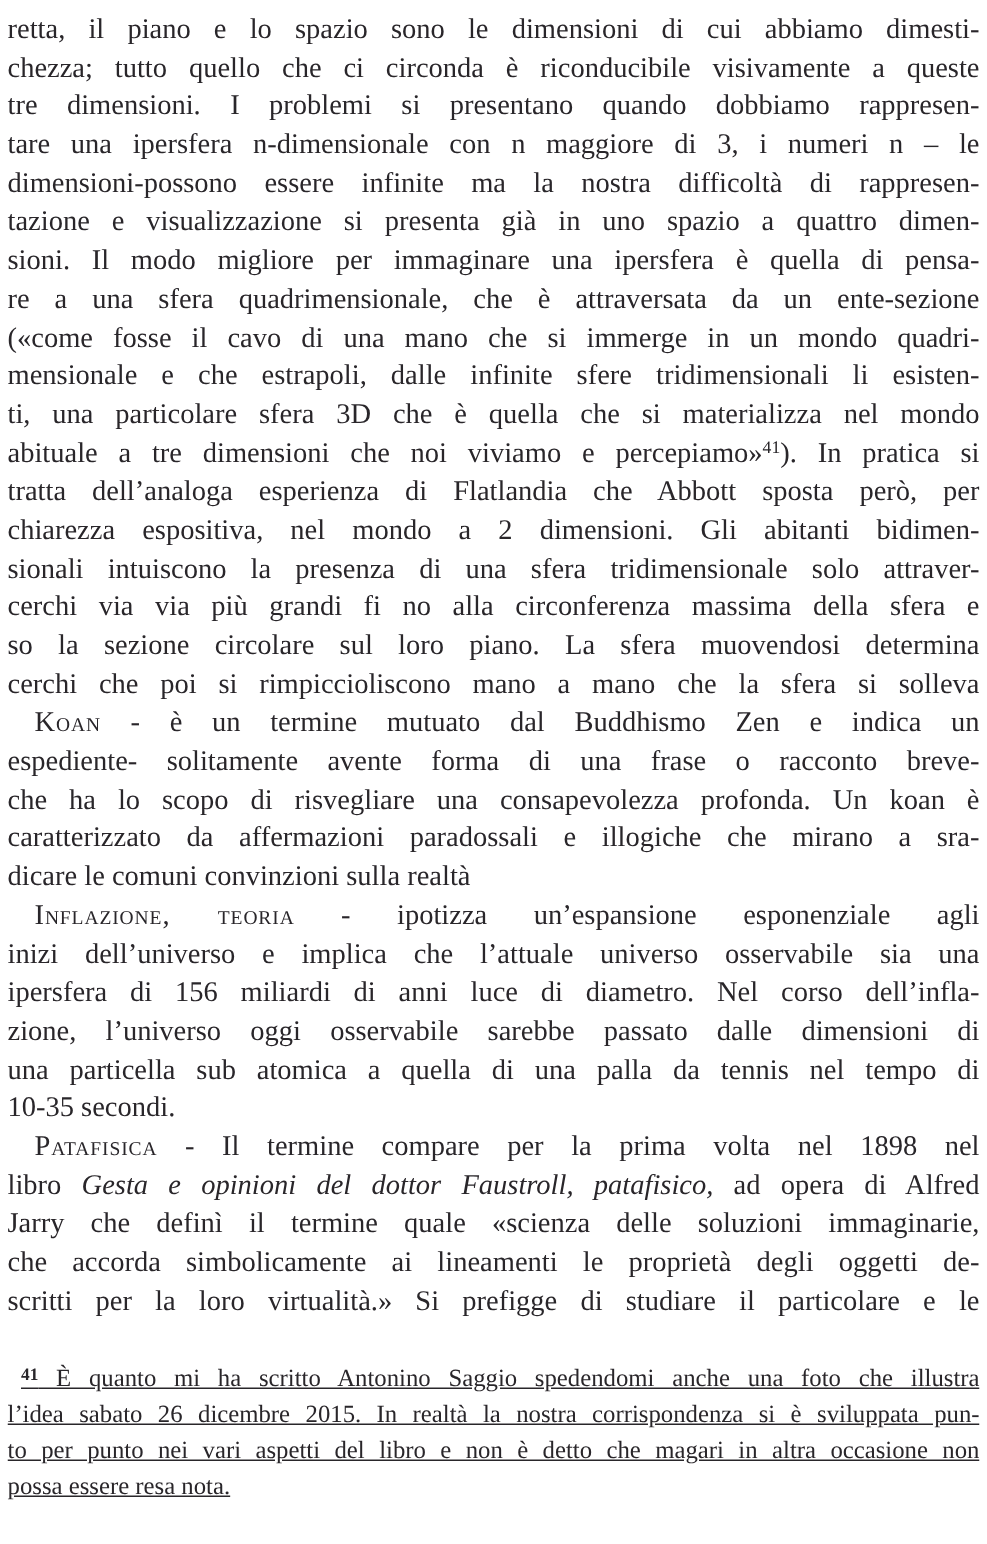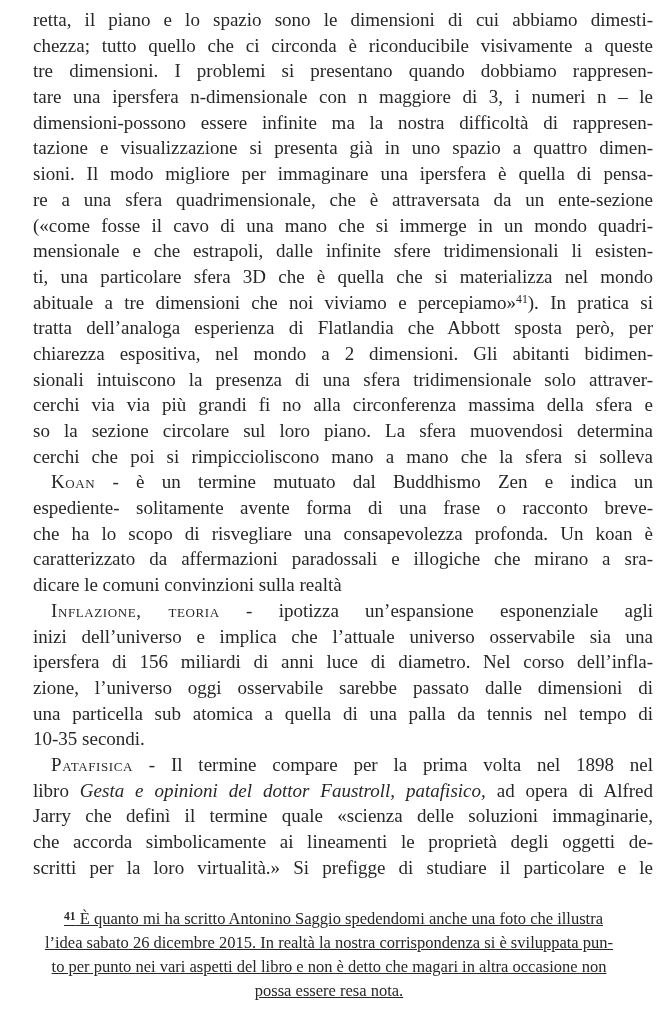--- a/index.html
+++ b/index.html
@@ -12,35 +12,33 @@
     width: 658px; height: 1029px;
     padding: 7px 5px 0 5px;
     overflow: hidden;
     color: #29262a;
   }
   .body-text { font-size: 19px; }
   .body-text .line {
     height: 25.7px;
     line-height: 25.7px;
     overflow: hidden;
-    margin-left: 28px;
   }
   .line.just { text-align: justify; }
   .line.just::after { content: ""; display: inline-block; width: 100%; height: 0; }
   .body-text .line.indent { text-indent: 18px; }
   .sc { font-variant: small-caps; letter-spacing: 0.6px; }
   .i { font-style: italic; }
   .sup { font-size: 0.62em; position: relative; top: -0.45em; }
   .supb { font-size: 0.7em; font-weight: bold; position: relative; top: -0.4em; }
   .footnote { margin-top: 27px; font-size: 16.5px; text-decoration: underline; }
   .footnote .line {
     height: 24px;
     line-height: 24px;
     overflow: hidden;
-    text-align: center;
   }
   .footnote .line.indent { text-indent: 9px; }
 </style>
 </head>
 <body style="background: rgb(255, 255, 255);">
 
 <div class="page" style="color: rgb(41, 38, 42);">
   <div class="body-text" id="body-text">
       <div>
         <div class="line just"><span>retta, il piano e lo spazio sono le dimensioni di cui abbiamo dimesti-</span></div>

